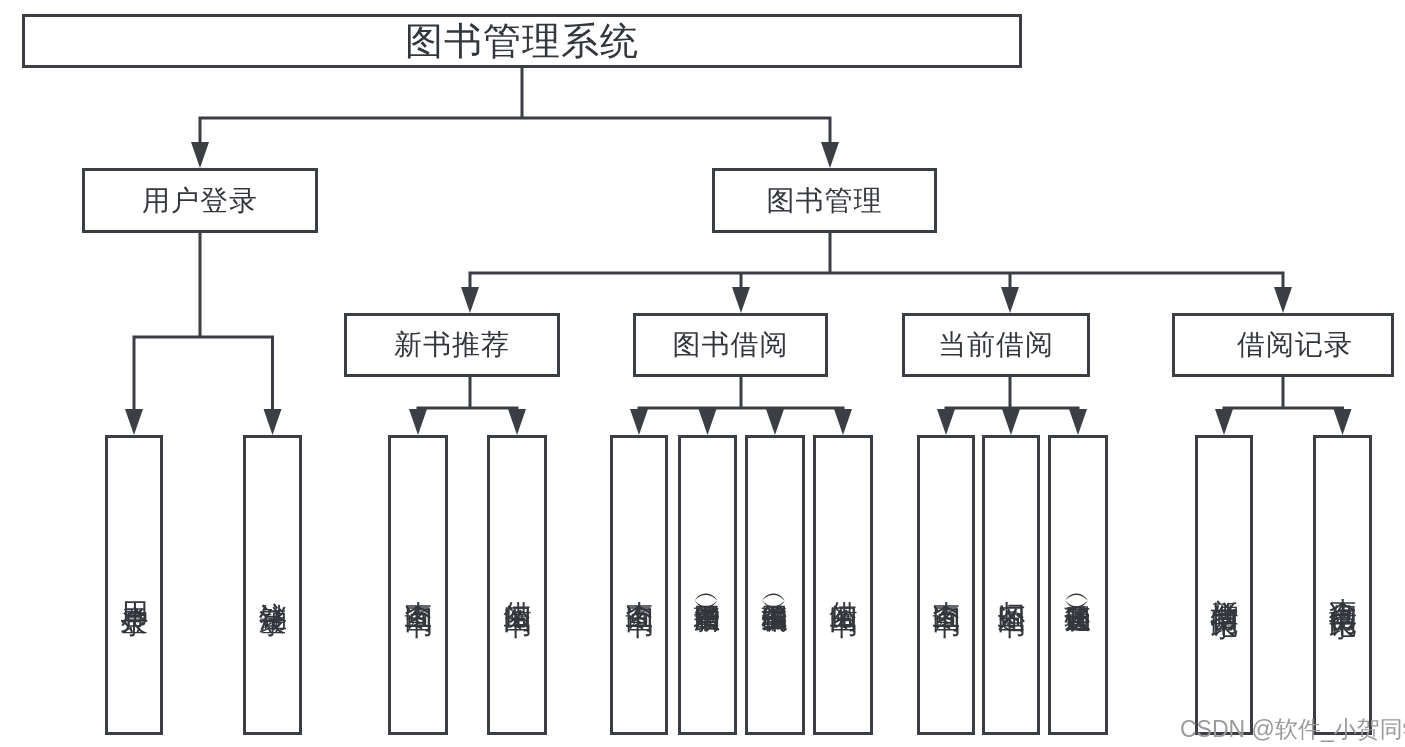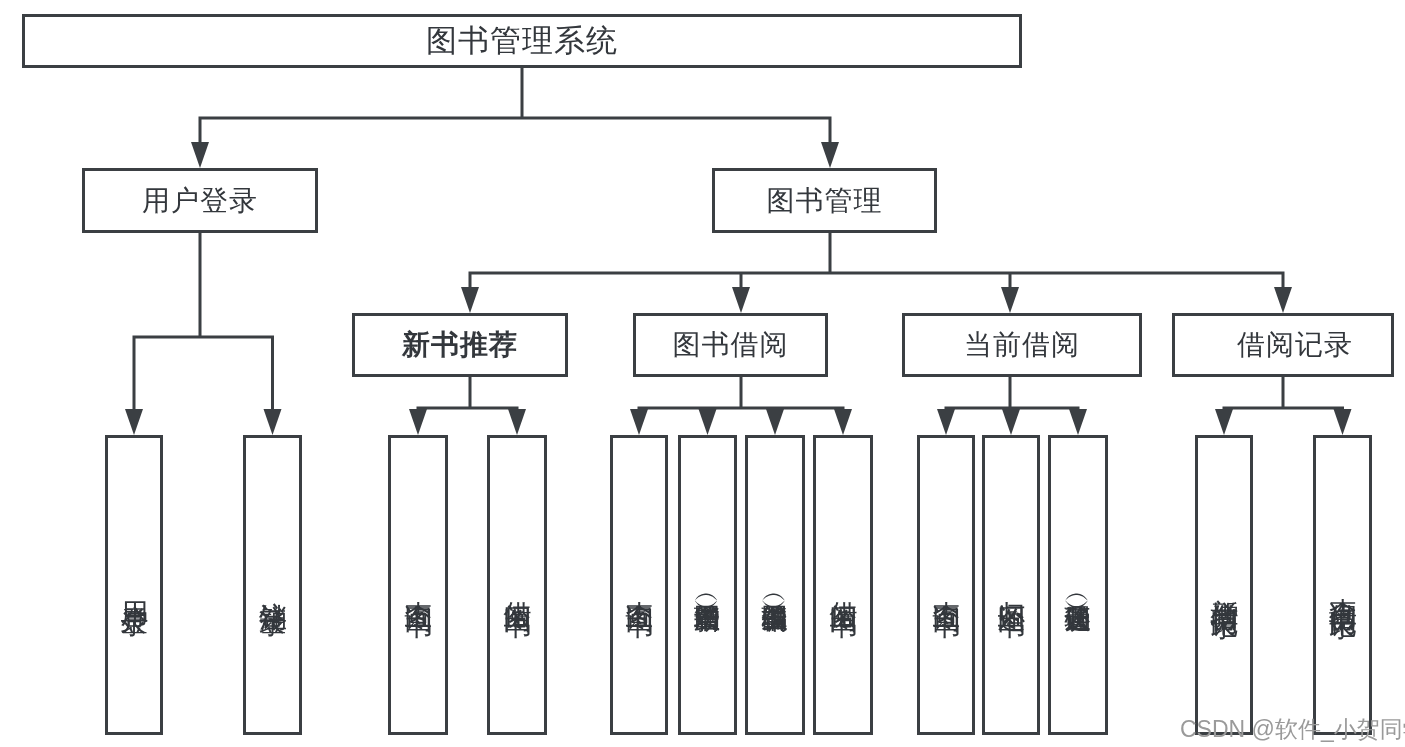--- a/index.html
+++ b/index.html
@@ -26,21 +26,21 @@
     display: flex;
     align-items: center;
     justify-content: center;
   }
   .node .hlabel {
     font-size: 28px;
     letter-spacing: 1px;
     white-space: nowrap;
   }
   .node-root { left: 22px; top: 14px; width: 1000px; height: 54px; }
-  .node-root .hlabel { font-size: 31px; }
+  .node-root .hlabel { font-size: 38px; }
   .lvl1 { top: 168px; height: 65px; }
   .lvl2 { top: 313px; height: 64px; }
   .leaf { top: 435px; height: 300px; }
   .vtext {
     writing-mode: vertical-rl;
     text-orientation: mixed;
     font-size: 28px;
     letter-spacing: 3px;
     line-height: 1;
     white-space: nowrap;
@@ -126,27 +126,27 @@
     <span class="hlabel">图书管理系统</span>
   </div>
 
   <div class="node lvl1" style="left:82px; width:236px;">
     <span class="hlabel">用户登录</span>
   </div>
   <div class="node lvl1" style="left:712px; width:225px;">
     <span class="hlabel">图书管理</span>
   </div>
 
-  <div class="node lvl2" style="left:352px; width:216px;font-weight:bold;">
+  <div class="node lvl2" style="left:344px; width:216px;">
     <span class="hlabel">新书推荐</span>
   </div>
   <div class="node lvl2" style="left:633px; width:195px;text-align:center;">
     <span class="hlabel">图书借阅</span>
   </div>
-  <div class="node lvl2" style="left:902px; width:240px;text-align:right;">
+  <div class="node lvl2" style="left:902px; width:188px;text-align:right;">
     <span class="hlabel">当前借阅</span>
   </div>
   <div class="node lvl2" style="left:1172px; width:222px;padding-left:24px;">
     <span class="hlabel">借阅记录</span>
   </div>
 
   <div class="node leaf" style="left:105px; width:58px;">
     <span class="vtext">用户登录</span>
   </div>
   <div class="node leaf" style="left:243px; width:59px;">

